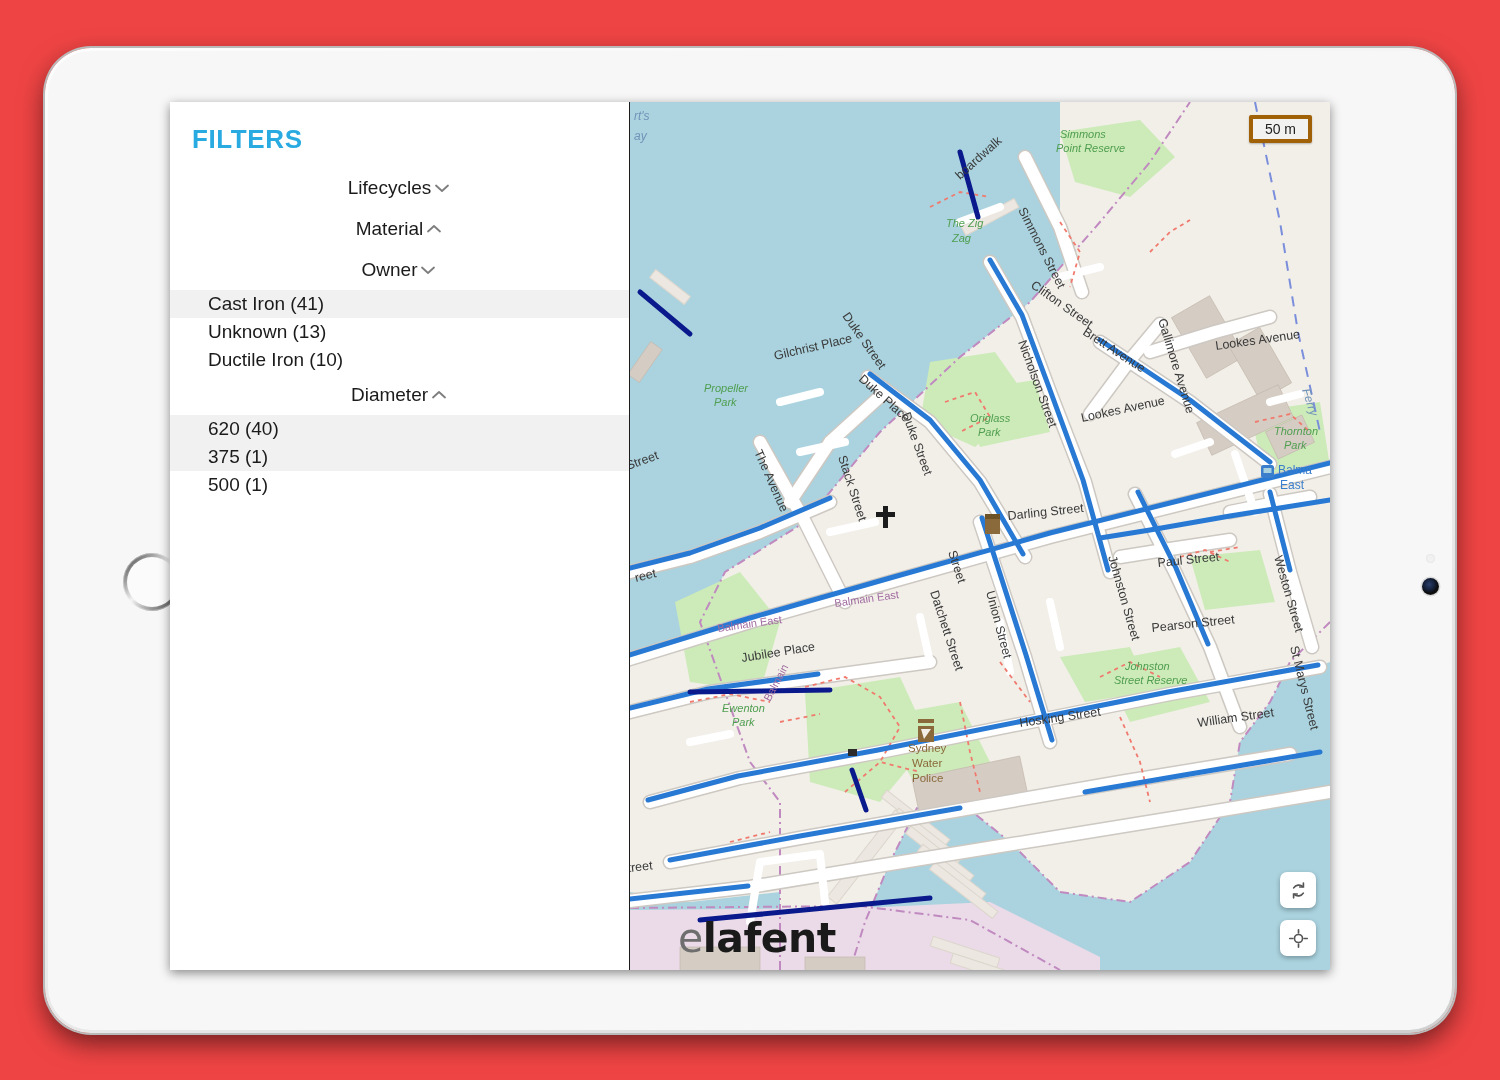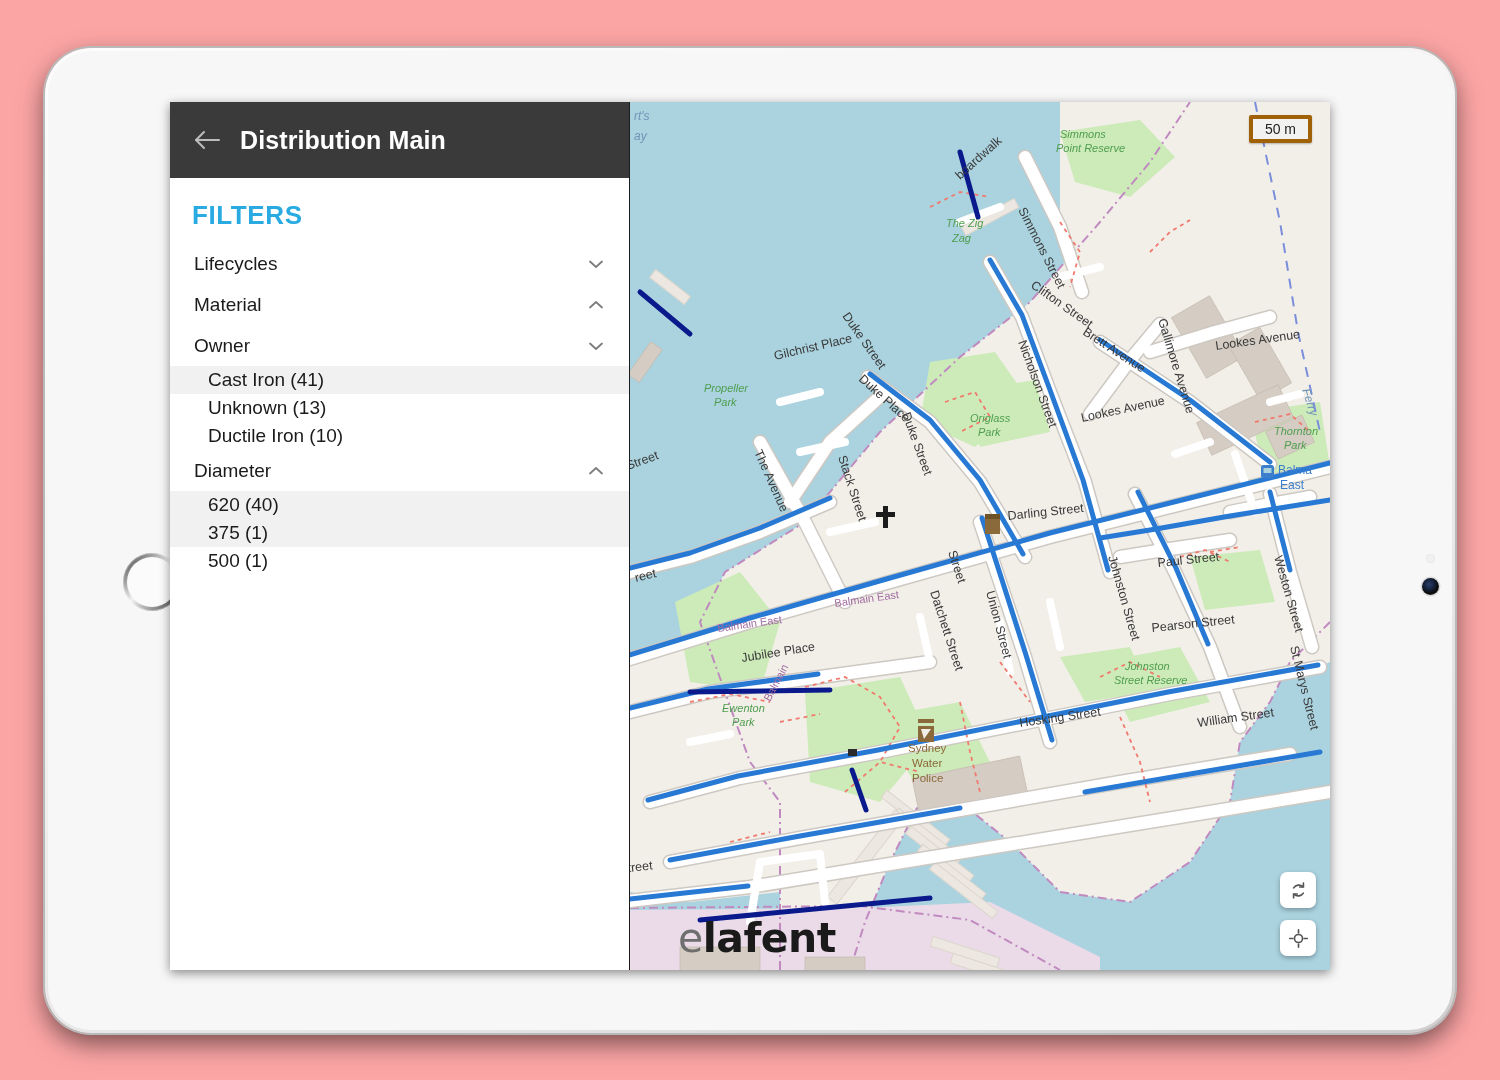--- a/index.html
+++ b/index.html
@@ -3,21 +3,21 @@
 <meta charset="utf-8">
 <title>Distribution Main — Filters</title>
 <style>
   html,body{margin:0;padding:0;}
   body{
     width:1500px;height:1080px;
     background:#000;
     font-family:"Liberation Sans","DejaVu Sans",sans-serif;
     overflow:hidden;
   }
-  #root{position:relative;width:1500px;height:1080px;background:#fca5a5;}
+  #root{position:relative;width:1500px;height:1080px;background:#ef4444;}
 
   
   .tablet{
     position:absolute;left:45px;top:48px;width:1410px;height:985px;
     border-radius:46px;
     background:linear-gradient(160deg,#fdfdfd 0%,#f3f3f3 40%,#e4e4e4 75%,#cfcfcf 100%);
     box-shadow:0 0 0 2px #b9b9b9, 0 10px 26px rgba(0,0,0,.55);
   }
   .tablet-inner{
     position:absolute;left:3px;top:3px;width:1404px;height:979px;
@@ -68,21 +68,21 @@
     color:#fff;font-size:25px;font-weight:bold;margin-left:18px;letter-spacing:.1px;
     white-space:nowrap;
   }
 
   .filters-label{
     color:#29abe2;font-size:26px;font-weight:bold;letter-spacing:.6px;
     padding:22px 0 12px 22px;
   }
 
   .group-row{
-    display:flex;align-items:center;justify-content:space-between;
+    display:flex;align-items:center;justify-content:center;
     height:41px;padding:0 22px 0 24px;box-sizing:border-box;cursor:pointer;
   }
   .group-row .label{font-size:19px;color:#1b1b1b;}
   .chev{width:22px;height:22px;flex:0 0 auto;display:flex;align-items:center;justify-content:center;}
   .chev svg{display:block;}
 
   .opt-row{
     height:28px;display:flex;align-items:center;padding-left:38px;box-sizing:border-box;
     font-size:19px;color:#1b1b1b;cursor:pointer;background:#fff;
   }
@@ -420,29 +420,20 @@
               <path d="M18.4 12 L22 12"></path>
           </svg>
         </div>
       </div>
 
       <div class="logo"><span class="e">e</span><span>lafent</span></div>
     </div>
 
     <div class="panel">
 
-      <div class="panel-header">
-        <div class="back-icon">
-          <svg width="28" height="22" viewBox="0 0 28 22" fill="none" stroke="#bdbdbd" stroke-width="2" stroke-linecap="round" stroke-linejoin="round">
-            <path d="M26 11 L3 11"></path>
-              <path d="M11 3 L3 11 L11 19"></path>
-          </svg>
-        </div>
-        <div class="panel-title">Distribution Main</div>
-      </div>
 
       <div class="filters-label">FILTERS</div>
 
       <div id="groups">
           <div class="group-row">
             <span class="label">Lifecycles</span>
             <span class="chev">
               <svg width="18" height="18" viewBox="0 0 18 18" fill="none" stroke="#7d7d7d" stroke-width="1.8" stroke-linecap="round" stroke-linejoin="round">
                 <path d="M3 6.5 L9 12 L15 6.5"></path>
               </svg>

